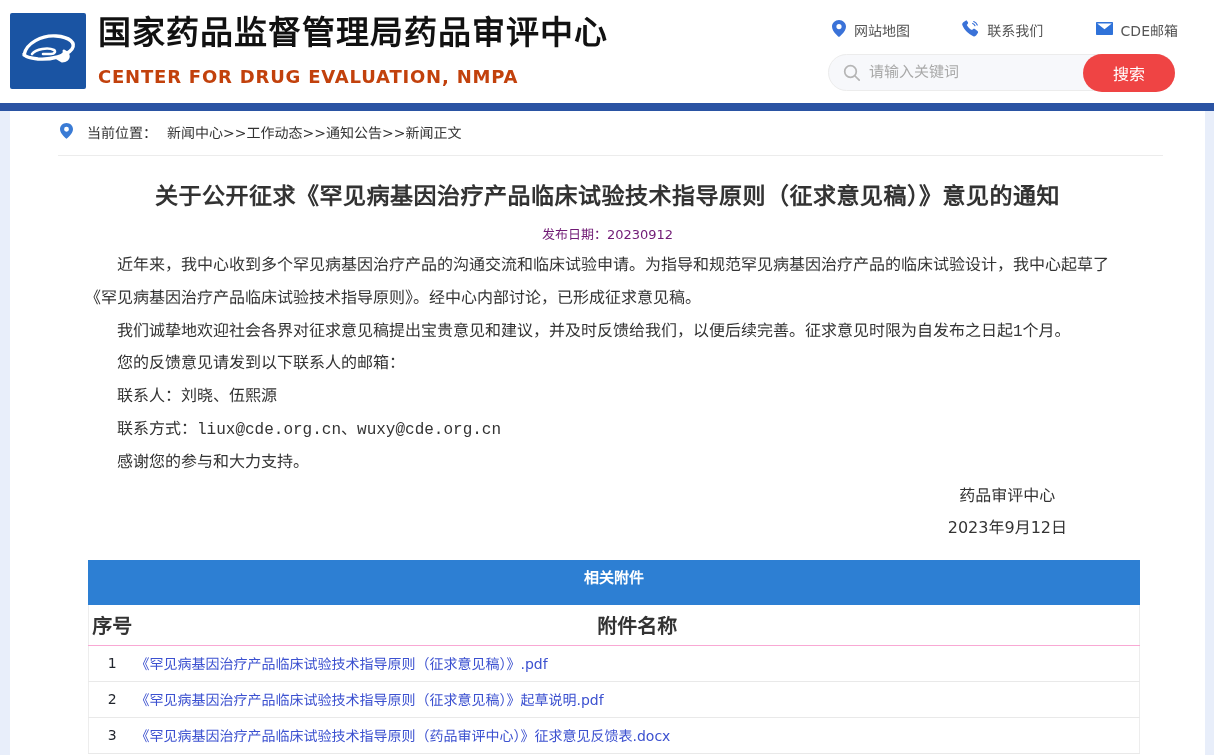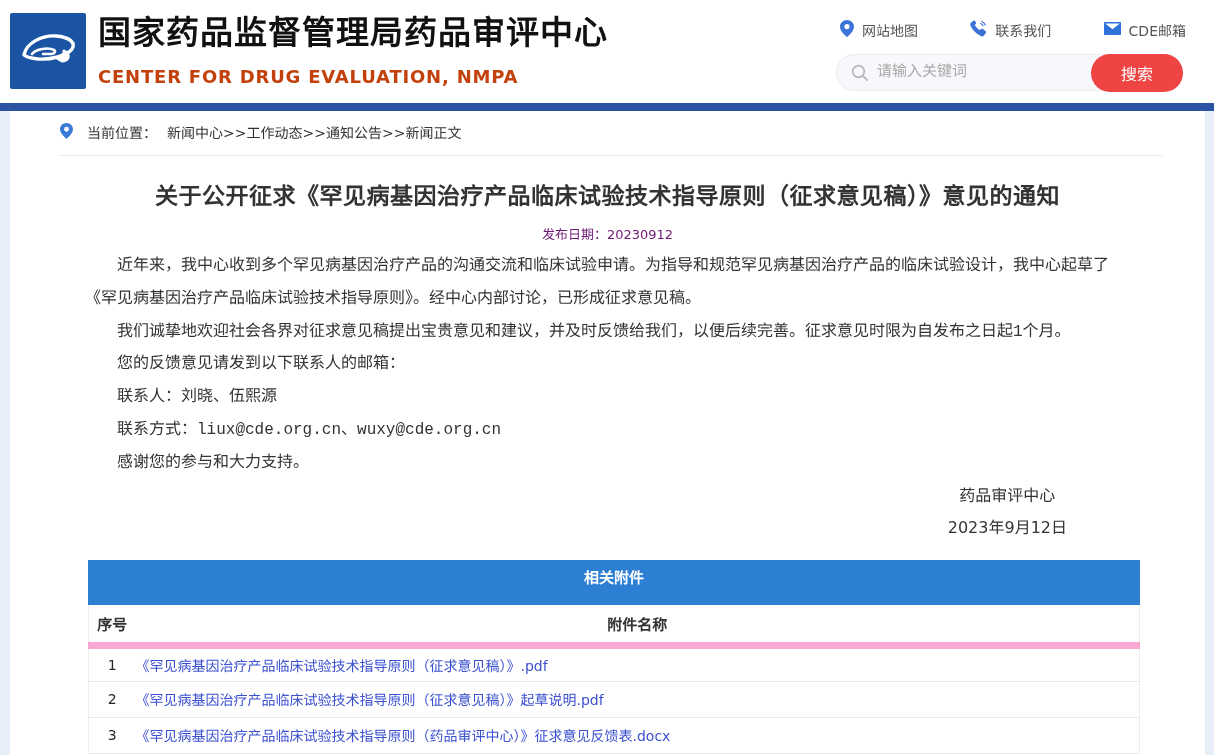--- a/index.html
+++ b/index.html
@@ -10,31 +10,31 @@
 
   
   .site-header { position:relative; height:103px; background:#fff;padding-left:44px; }
   .logo { position:absolute; left:10px; top:13px; width:76px; height:76px;
     background:#1a54a3; border-radius:2px; cursor:pointer; }
   .logo svg { position:absolute; left:8px; top:14px; }
   .titles { position:absolute; left:98px; top:9px; }
   .title-cn { font-size:33px; font-weight:900; color:#111; letter-spacing:1px; line-height:48px; }
   .title-en { font-size:18px; font-weight:bold; color:#c2410c; letter-spacing:0.8px; margin-top:9px; }
 
-  .header-right { position:absolute; right:28px; top:0; width:350px; }
+  .header-right { position:absolute; right:36px; top:0; width:350px; }
   .quick-links { display:flex; justify-content:space-between; margin-top:20px; padding-left:4px; }
   .qlink { display:flex; align-items:center; gap:8px; font-size:14px; color:#555; cursor:pointer; }
   .qlink svg { flex:0 0 auto; }
 
   .search-pill { position:relative; margin-top:14px; width:347px; height:37px;
     background:#f7f8fb; border:1px solid #ececec; border-radius:19px; }
   .search-pill .mag { position:absolute; left:14px; top:9px; }
   .search-pill input { position:absolute; left:40px; top:1px; width:210px; height:33px;
     border:none; outline:none; background:transparent; font-size:15px; color:#14532d;
-    font-family:Liberation Mono, monospace; }
+    font-family:Liberation Serif, serif; }
   .search-pill input::placeholder { color:#a9a9a9; }
   .search-btn { position:absolute; right:-1px; top:-1px; width:92px; height:38px;
     border:none; border-radius:19px; background:#ef4444; color:#fff; font-size:16px;
     cursor:pointer; font-family:"DejaVu Sans","Liberation Sans",sans-serif; }
 
   
   .nav-strip { height:8px; background:#2a53a3; }
 
   
   .main-bg { height:644px; background:#e8eefa; }
@@ -54,22 +54,22 @@
 
   .signature { width:-moz-fit-content; width:fit-content; margin:0 138px 0 auto;
     text-align:center; font-size:16px; color:#333; line-height:2.05; }
 
   
   .attachments { margin:15px 0 0 78px; width:1052px; }
   .att-caption { height:45px; line-height:36px; background:#2d7fd3; color:#fff;
     font-size:15px; font-weight:bold; text-align:center; }
   .att-table { width:100%; border-collapse:collapse; table-layout:fixed;
     border-left:1px solid #ededed; border-right:1px solid #ededed; }
-  .att-table th { height:40px; font-size:15px; color:#333; font-weight:bold;
-    border-bottom:7px solid #f9a8d4; text-align:center; }
+  .att-table th { height:40px; font-size:20px; color:#333; font-weight:bold;
+    border-bottom:1px solid #f9a8d4; text-align:center; }
   .att-table td { height:36px; font-size:14px; border-bottom:1px solid #e9e9e9; }
   .att-table td.no { text-align:center; color:#22262e; }
   .att-table td.name a { color:#3c51d0; text-decoration:none; cursor:pointer; }
   .col-no { width:47px; }
 </style>
 </head>
 <body>
 
 <div class="viewport">
 

